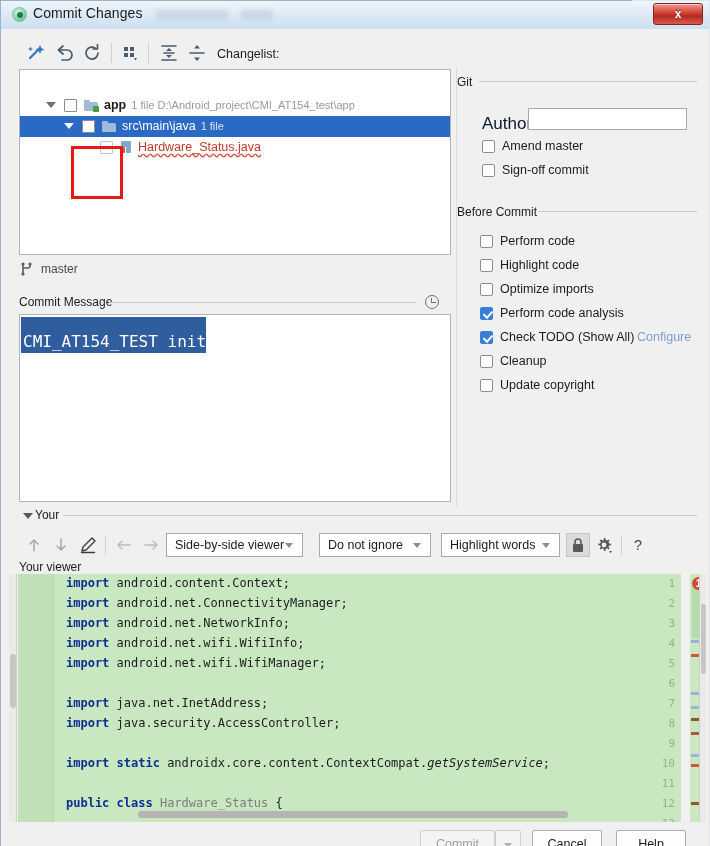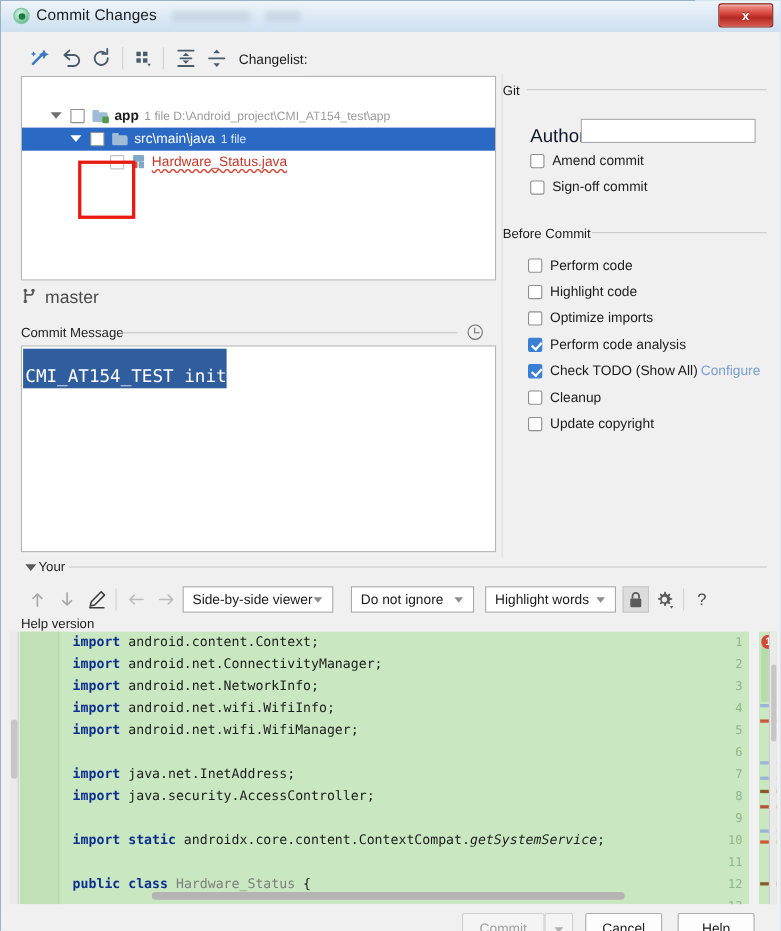--- a/index.html
+++ b/index.html
@@ -101,21 +101,21 @@
     text-underline-offset:2px;
   }
   .annot{
     position:absolute;left:70px;top:117px;width:52px;height:53px;
     border:3px solid #e81b11;box-sizing:border-box;z-index:20;
   }
 
   
   .branch{position:absolute;left:20px;top:232px;height:18px;}
   .branch .bi{position:absolute;left:0;top:1px;width:12px;height:14px;}
-  .branch .btxt{position:absolute;left:20px;top:1px;font-size:16px;color:#4a4a4a;}
+  .branch .btxt{position:absolute;left:20px;top:1px;font-size:12px;color:#4a4a4a;}
 
   
   .sect-lbl{position:absolute;font-size:12px;color:#1c1c1c;background:#f0f0f0;padding-right:6px;}
   .sect-line{position:absolute;height:1px;background:#c9c9c9;}
   .clock{
     position:absolute;width:14px;height:14px;border:1.4px solid #6f6f6f;border-radius:50%;box-sizing:border-box;
   }
   .clock:before{content:"";position:absolute;left:5.2px;top:2.4px;width:1.3px;height:4.4px;background:#6f6f6f;}
   .clock:after{content:"";position:absolute;left:6px;top:6px;width:3.6px;height:1.3px;background:#6f6f6f;}
   .msgbox{
@@ -340,21 +340,21 @@
     <div class="vdiv"></div>
 
     <div class="r-sect" style="left:456px;top:46px;">Git</div>
     <div class="r-line" style="left:478px;top:52px;width:218px;"></div>
 
     <div class="r-lbl" style="left:481px;top:85px;">Author:</div>
     <div class="r-input" style="left:527px;top:79px;width:159px;height:22px;" value=""></div>
 
     <div class="chk" style="left:481px;top:111px;">
       <span class="box"></span>
-      <span class="ctext">Amend commit</span>
+      <span class="ctext">Amend master</span>
     </div>
     <div class="chk" style="left:481px;top:135px;">
       <span class="box"></span>
       <span class="ctext">Sign-off commit</span>
     </div>
 
     <div class="r-sect" style="left:456px;top:176px;">Before Commit</div>
     <div class="r-line" style="left:537px;top:182px;width:159px;"></div>
 
     <div class="chk" style="left:479px;top:206px;">
@@ -445,21 +445,21 @@
         <path d="M16 17 l3 0 -1.5 2.3z" fill="#5a5a5a"></path>
       </svg>
     </div>
     <div class="dsep" style="left:620px;"></div>
     <div class="dtb-btn" style="left:626px;">
       <svg width="22" height="22" viewBox="0 0 22 22">
         <text x="11" y="16" font-family="Liberation Sans, sans-serif" font-size="15" fill="#4a4a4a" text-anchor="middle">?</text>
       </svg>
     </div>
 
-    <div class="your-ver">Help version</div>
+    <div class="your-ver">Your viewer</div>
 
     <div class="diffwrap">
       <div class="lgutter">
         <div class="lscroll"></div>
       </div>
 
       <div class="diffbody">
         <div class="numcol"></div>
 
         <div class="lnum" style="top:3px;">1</div>

